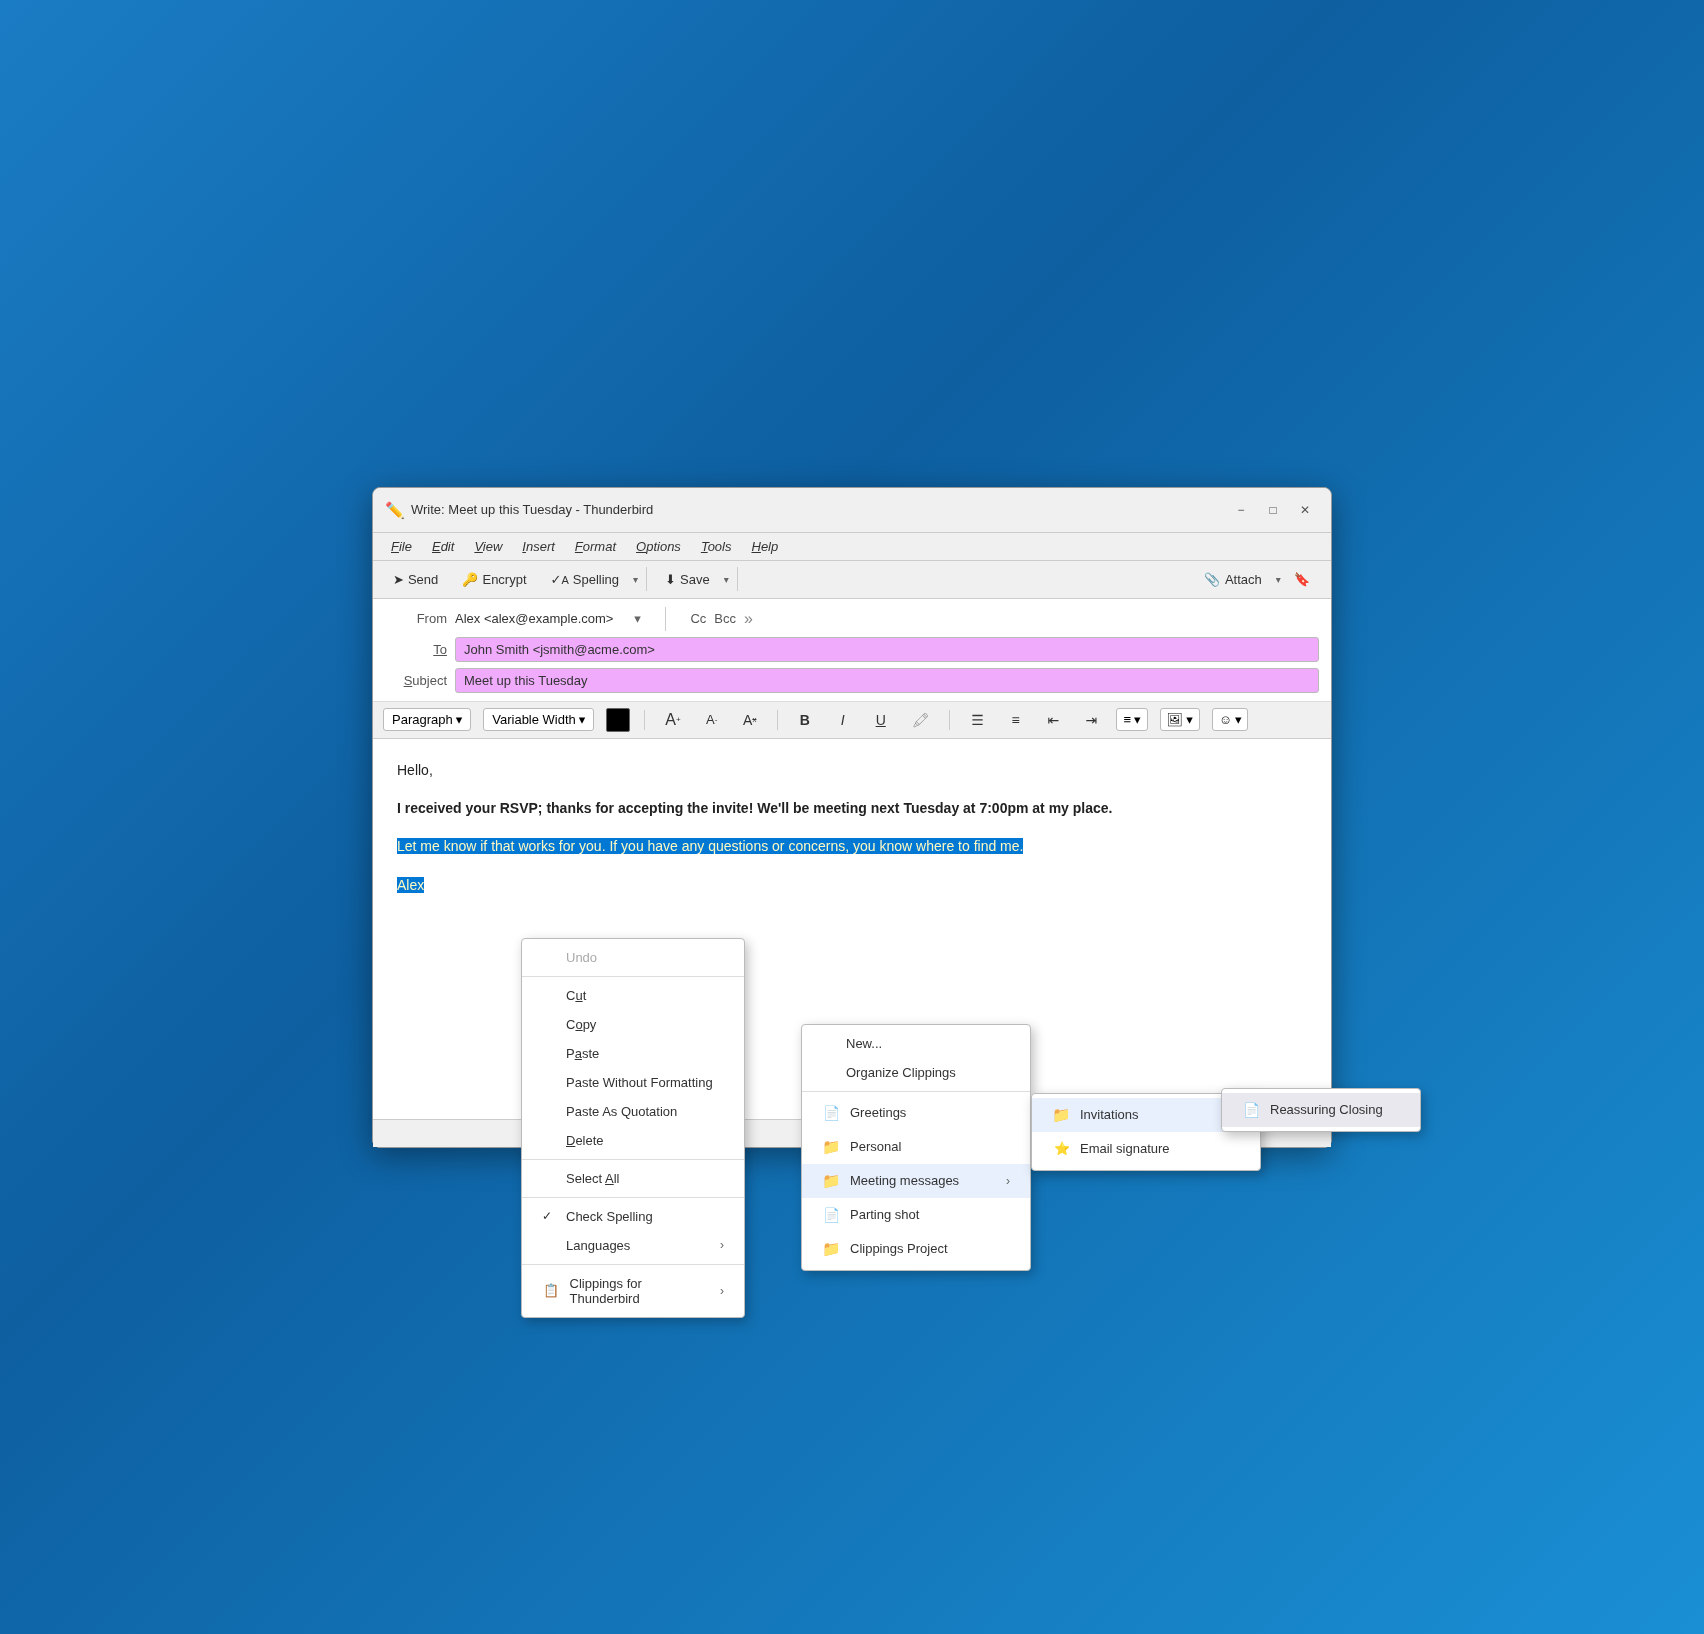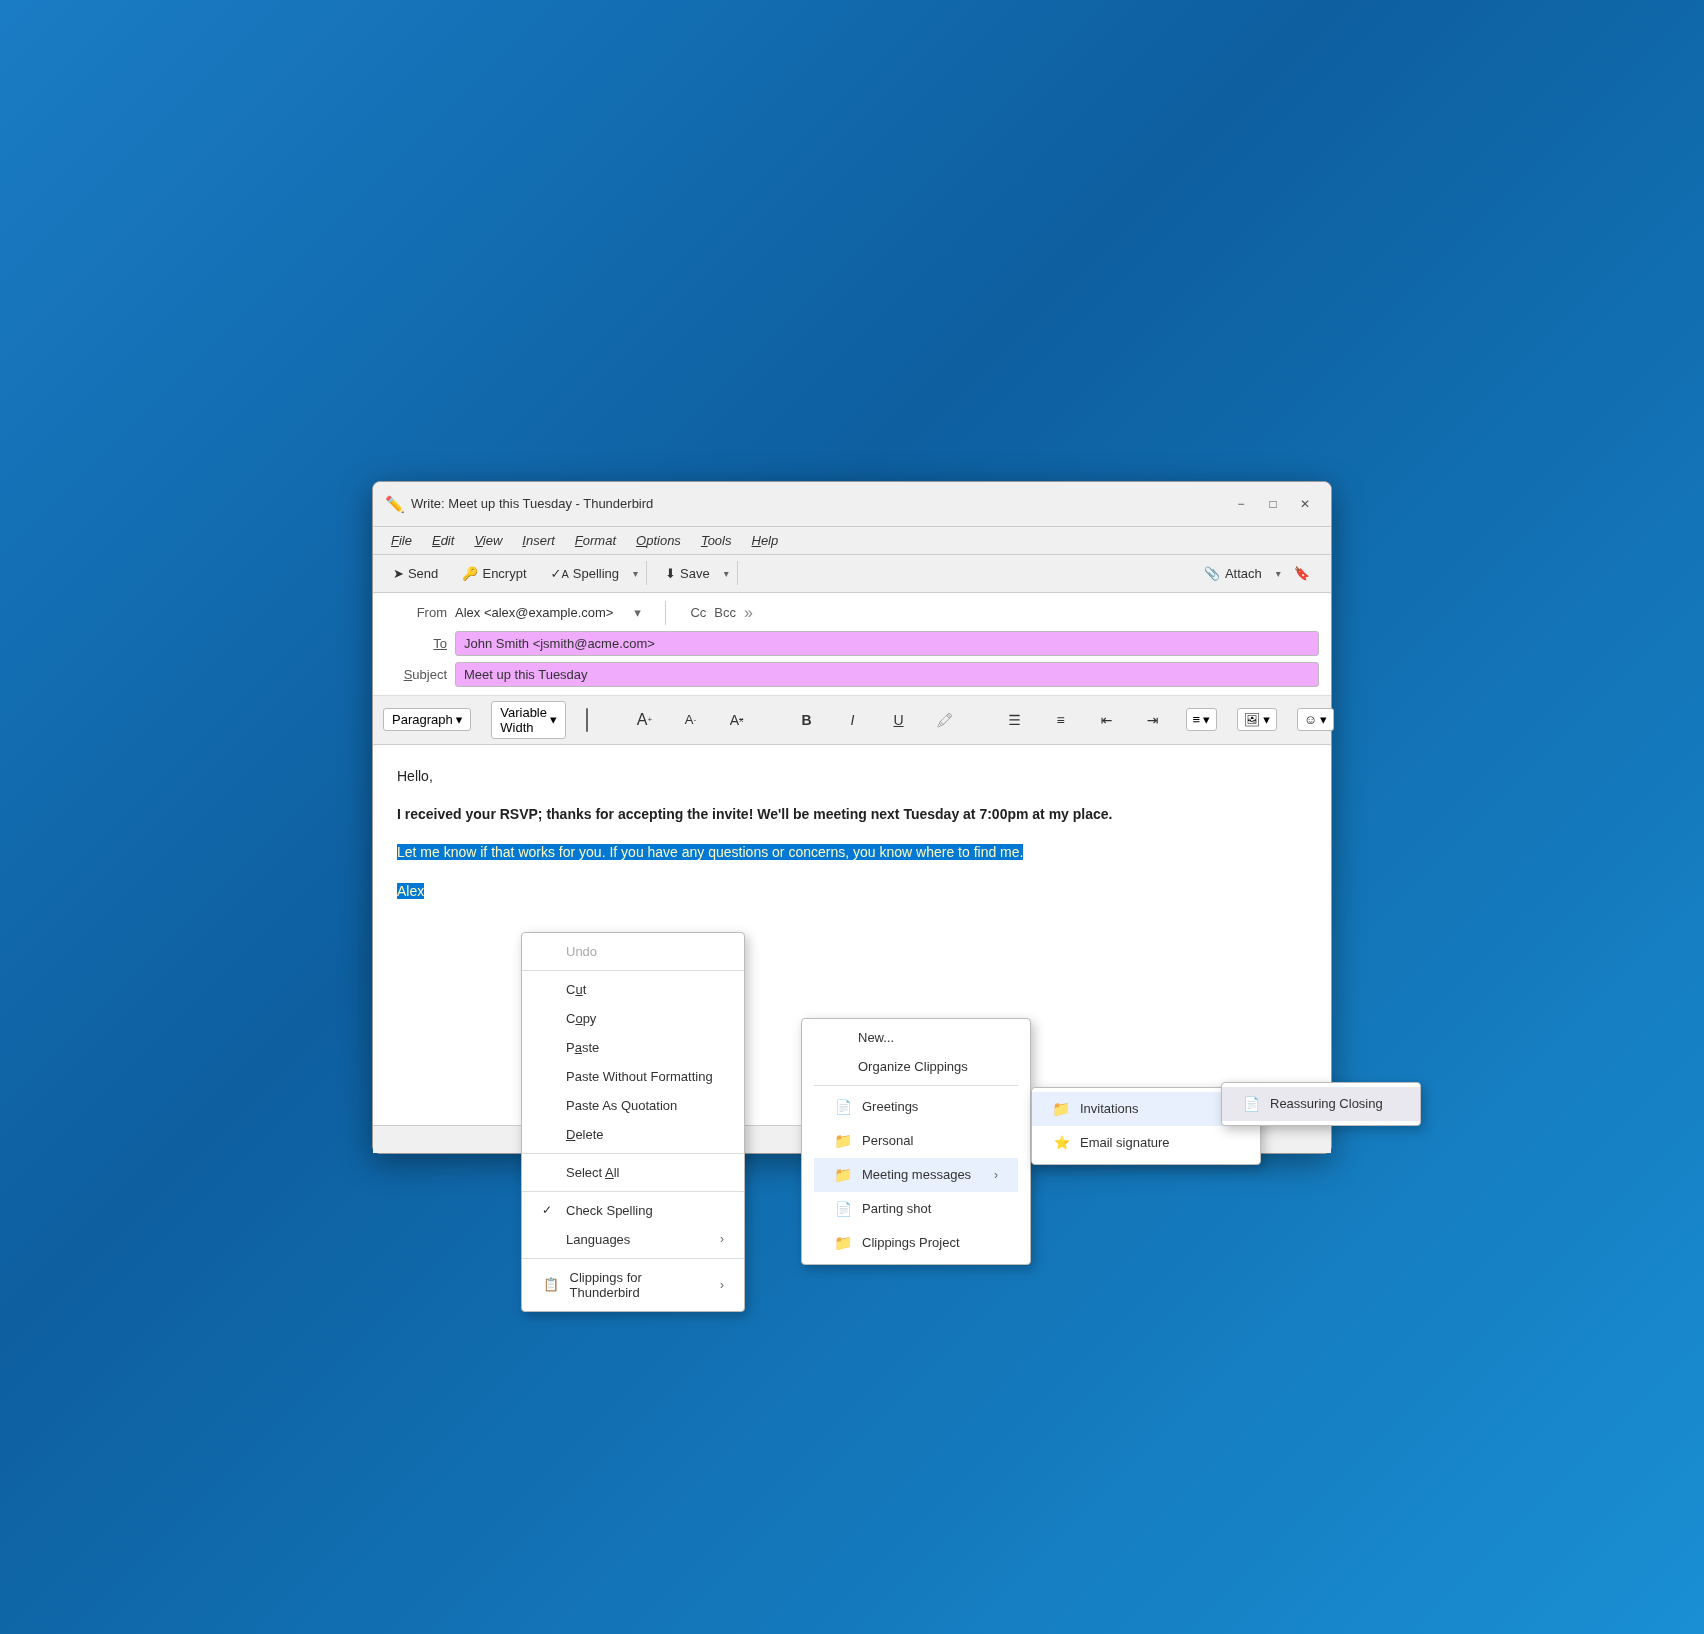--- a/index.html
+++ b/index.html
@@ -167,21 +167,21 @@
       font-size: 13px;
       color: #555;
     }
     .cc-bcc span { cursor: pointer; }
     .chevron-right { font-size: 16px; color: #888; }
 
     
     .format-toolbar {
       display: flex;
       align-items: center;
-      gap: 20px;
+      gap: 12px;
       padding: 5px 10px;
       background: #f0f0f0;
       border-bottom: 1px solid #ccc;
       flex-wrap: nowrap;
     }
     .fmt-dropdown {
       display: flex;
       align-items: center;
       gap: 3px;
       padding: 3px 8px;
@@ -277,21 +277,21 @@
     .submenu1 {
       position: absolute;
       left: 428px;
       top: 536px;
       width: 230px;
       background: white;
       border: 1px solid #bbb;
       box-shadow: 3px 4px 12px rgba(0,0,0,0.25);
       border-radius: 4px;
       z-index: 101;
-      padding: 4px 12px;
+      padding: 4px 0;
     }
 
     
     .submenu2 {
       position: absolute;
       left: 658px;
       top: 605px;
       width: 230px;
       background: white;
       border: 1px solid #bbb;

